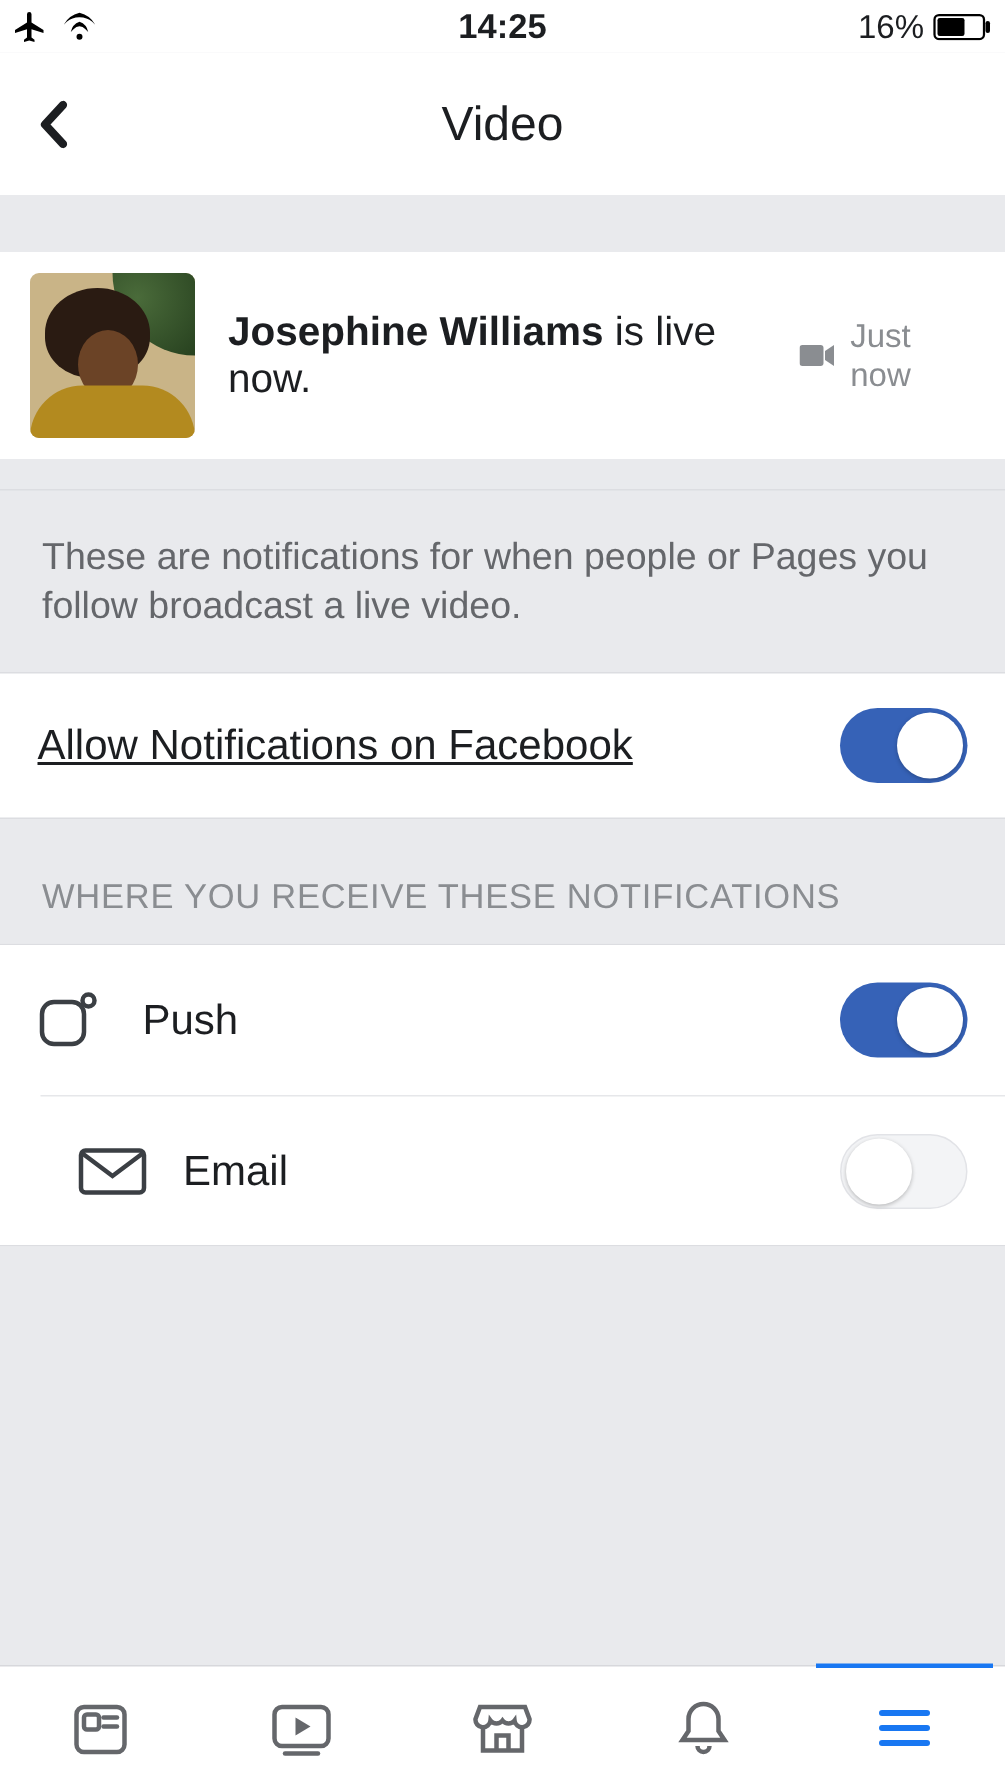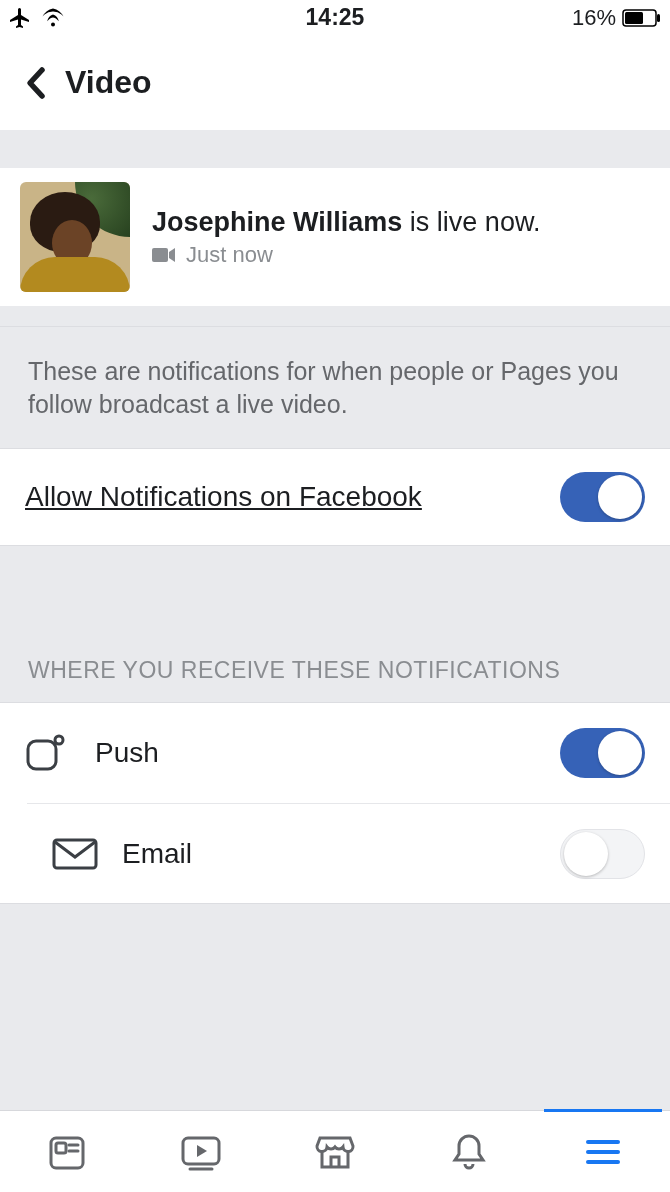--- a/index.html
+++ b/index.html
@@ -24,22 +24,22 @@
     .sb-right { flex:1; display:flex; align-items:center; justify-content:flex-end; gap:6px; font-size:22px;}
 
     
     .nav-bar {
       height:95px; width:100%;
       background:#fff;
       display:flex; align-items:center;
       padding:0 25px;
     }
     .nav-title {
-      flex:1; 
-      font-size:32px; font-weight:700;
+      flex:1; text-align:center;
+      font-size:32px; font-weight:400;
     }
     .back-btn { width:40px; display:flex; align-items:center; }
     .nav-spacer-right { width:40px; }
 
     
     .gap { height:38px; background:#e9eaed; }
 
     
     .live-row {
       background:#fff; display:flex; align-items:center;
@@ -51,21 +51,21 @@
       background:#c9b487;
     }
     .avatar .leaf { position:absolute; top:0; right:0; width:55px; height:55px;
       background:radial-gradient(circle at 30% 30%, #4a6b3a, #27411f); border-bottom-left-radius:100%;}
     .avatar .hair { position:absolute; top:10px; left:10px; width:70px; height:60px;
       background:#2a1b12; border-radius:50% 50% 45% 45%;}
     .avatar .face { position:absolute; top:38px; left:32px; width:40px; height:46px;
       background:#6b4326; border-radius:50%;}
     .avatar .body { position:absolute; bottom:0; left:0; right:0; height:35px;
       background:#b38a1f; border-top-left-radius:40px; border-top-right-radius:40px;}
-    .live-text-wrap { display:flex; flex-direction:column; gap:4px; }
+    .live-text-wrap { display:flex; gap:4px; }
     .live-line1 { font-size:27px; color:#1c1e21; }
     .live-line1 .name { font-weight:700; }
     .live-line2 { display:flex; align-items:center; gap:10px; color:#8a8d91; font-size:22px; }
 
     
     .desc-block {
       background:#e9eaed;
       padding:28px 28px; font-size:25px; color:#65676b; line-height:1.3;
       border-top:1px solid #dcdde1;
       margin-top:20px;
@@ -91,21 +91,21 @@
       box-shadow:0 1px 3px rgba(0,0,0,.25);
     }
     .toggle.on { background:#3662b7; }
     .toggle.on .knob { right:3px; }
     .toggle.off { background:#f3f4f6; border:1px solid #e2e3e7; }
     .toggle.off .knob { left:3px; top:2px; }
 
     
     .section-header {
       background:#e9eaed;
-      padding:111px 28px 18px 28px;
+      padding:38px 28px 18px 28px;
       font-size:23px; color:#8a8d91; letter-spacing:.5px;
     }
 
     
     .channel-list { background:#fff; border-top:1px solid #dcdde1; border-bottom:1px solid #dcdde1;}
     .channel-row {
       display:flex; align-items:center; height:100px;
       padding:0 25px 0 25px;
     }
     .channel-row + .channel-row { border-top:1px solid #e6e7ea;margin-left:27px; }

